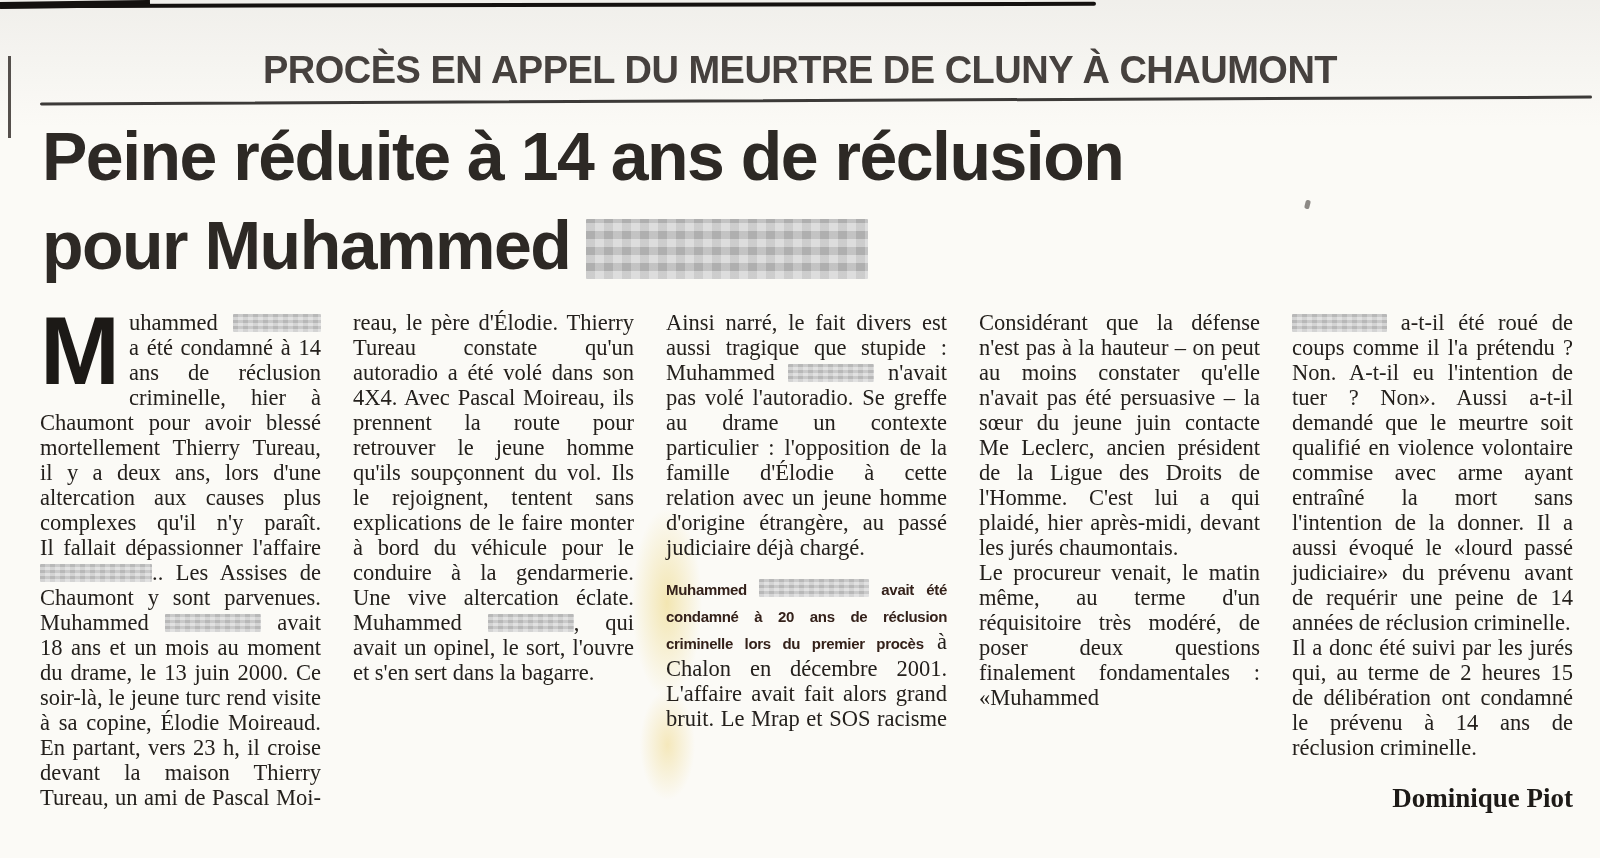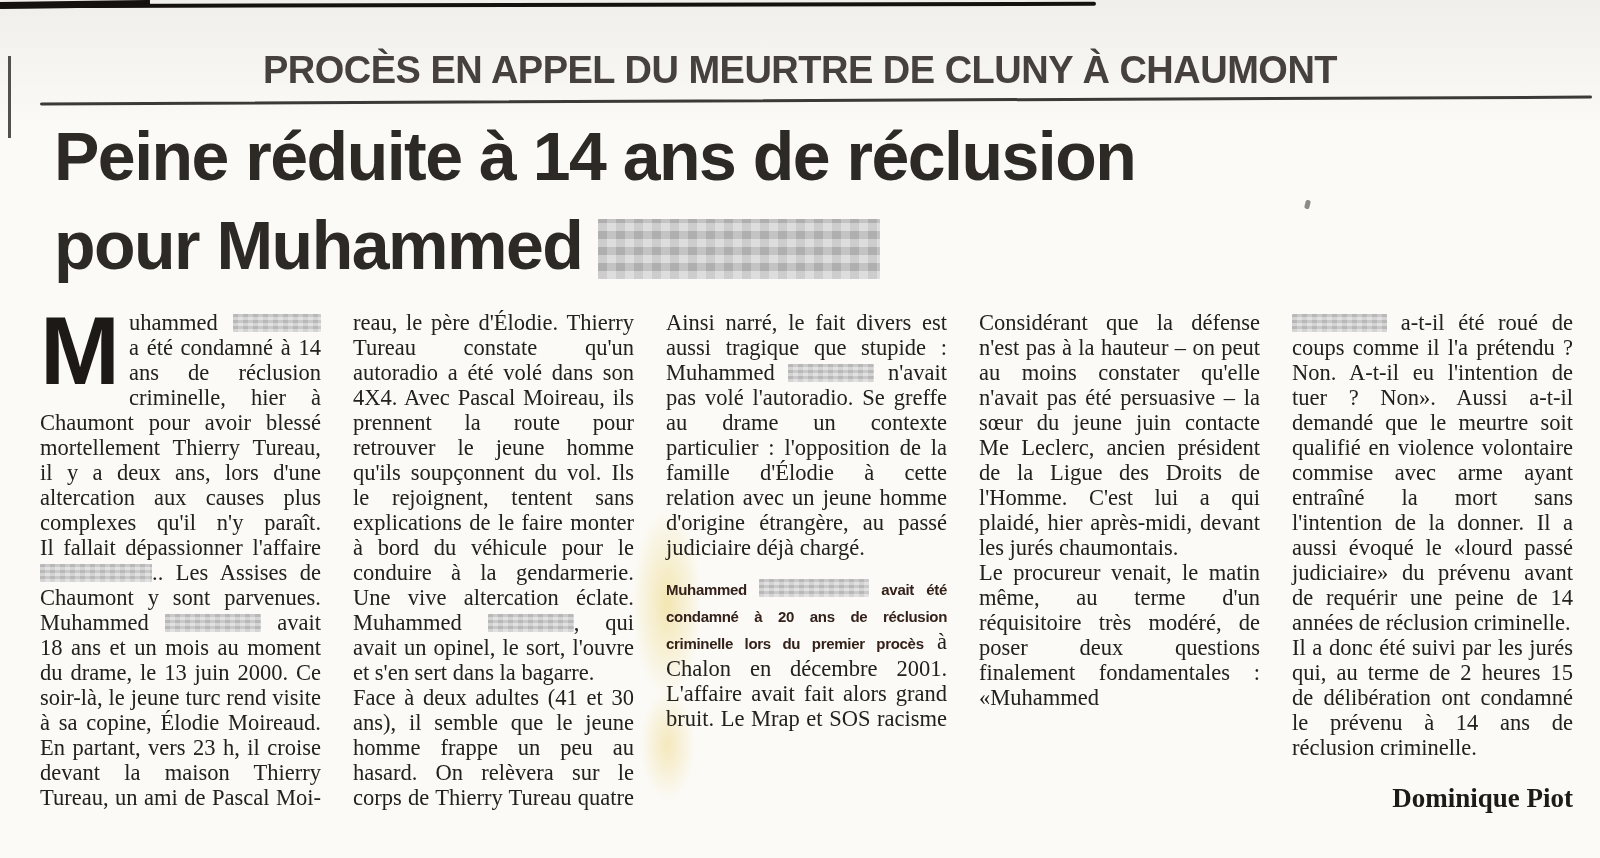--- a/index.html
+++ b/index.html
@@ -23,21 +23,20 @@
     transform:scaleY(1.04);
   }
   .kicker-rule{position:absolute;left:40px;top:99px;width:1552px;height:3px;
     background:var(--rule,#3c3a38);transform:rotate(-0.25deg);border-radius:2px;}
 
   .headline{
     position:absolute;left:42px;top:112px;width:1500px;
     font-family:"Liberation Sans", sans-serif;font-weight:bold;
     font-size:68px;line-height:89px;letter-spacing:-1.5px;
     color:var(--headline-ink,#2d2925);
-    margin-left:12px;
   }
   .headline .hl-line{white-space:nowrap;}
   .redact{
     display:inline-block;height:18px;vertical-align:-2px;border-radius:1px;
     background:
       repeating-linear-gradient(0deg, rgba(255,255,255,.28) 0 3px, rgba(0,0,0,.06) 3px 6px),
       repeating-linear-gradient(90deg,#c3c3c3 0 5px,#d6d6d6 5px 10px);
   }
   .redact.big{
     height:60px;vertical-align:-10px;margin-left:16px;
@@ -94,21 +93,20 @@
 <div class="stain s1"></div>
 <div class="stain s2"></div>
 
 <div class="columns">
     <div class="column">
       <p class="cont"><span class="dropcap">M</span><span>uhammed </span><span class="redact" style="width: 88px;"></span><span> a été condamné à 14 ans de réclusion criminelle, hier à Chaumont pour avoir blessé mortellement Thierry Tureau, il y a deux ans, lors d'une altercation aux causes plus complexes qu'il n'y paraît.</span></p>
       <p class="cont"><span>Il fallait dépassionner l'affaire </span><span class="redact" style="width: 112px;"></span><span>.. Les Assises de Chaumont y sont parvenues. Muhammed </span><span class="redact" style="width: 96px;"></span><span> avait 18 ans et un mois au moment du drame, le 13 juin 2000. Ce soir-là, le jeune turc rend visite à sa copine, Élodie Moireaud. En partant, vers 23 h, il croise devant la maison Thierry Tureau, un ami de Pascal Moi-</span></p>
     </div>
     <div class="column">
       <p class=""><span>reau, le père d'Élodie. Thierry Tureau constate qu'un autoradio a été volé dans son 4X4. Avec Pascal Moireau, ils prennent la route pour retrouver le jeune homme qu'ils soupçonnent du vol. Ils le rejoignent, tentent sans explications de le faire monter à bord du véhicule pour le conduire à la gendarmerie. Une vive altercation éclate. Muhammed </span><span class="redact" style="width: 86px;"></span><span>, qui avait un opinel, le sort, l'ouvre et s'en sert dans la bagarre.</span></p>
-      <p class="cont"><span>Face à deux adultes (41 et 30 ans), il semble que le jeune homme frappe un peu au hasard. On relèvera sur le corps de Thierry Tureau quatre</span></p>
     </div>
     <div class="column">
       <p class=""><span>Ainsi narré, le fait divers est aussi tragique que stupide : Muhammed </span><span class="redact" style="width: 86px;"></span><span> n'avait pas volé l'autoradio. Se greffe au drame un contexte particulier : l'opposition de la famille d'Élodie à cette relation avec un jeune homme d'origine étrangère, au passé judiciaire déjà chargé.</span></p>
       <p class="subhead cont"><span class="bold-run">Muhammed </span><span class="redact" style="width: 110px;"></span><span class="bold-run"> avait été condamné à 20 ans de réclusion criminelle lors du premier procès</span><span> à Chalon en décembre 2001. L'affaire avait fait alors grand bruit. Le Mrap et SOS racisme</span></p>
     </div>
     <div class="column">
       <p class=""><span>Considérant que la défense n'est pas à la hauteur – on peut au moins constater qu'elle n'avait pas été persuasive – la sœur du jeune juin contacte Me Leclerc, ancien président de la Ligue des Droits de l'Homme. C'est lui a qui plaidé, hier après-midi, devant les jurés chaumontais.</span></p>
       <p class="cont"><span>Le procureur venait, le matin même, au terme d'un réquisitoire très modéré, de poser deux questions finalement fondamentales : «Muhammed</span></p>
     </div>
     <div class="column">

